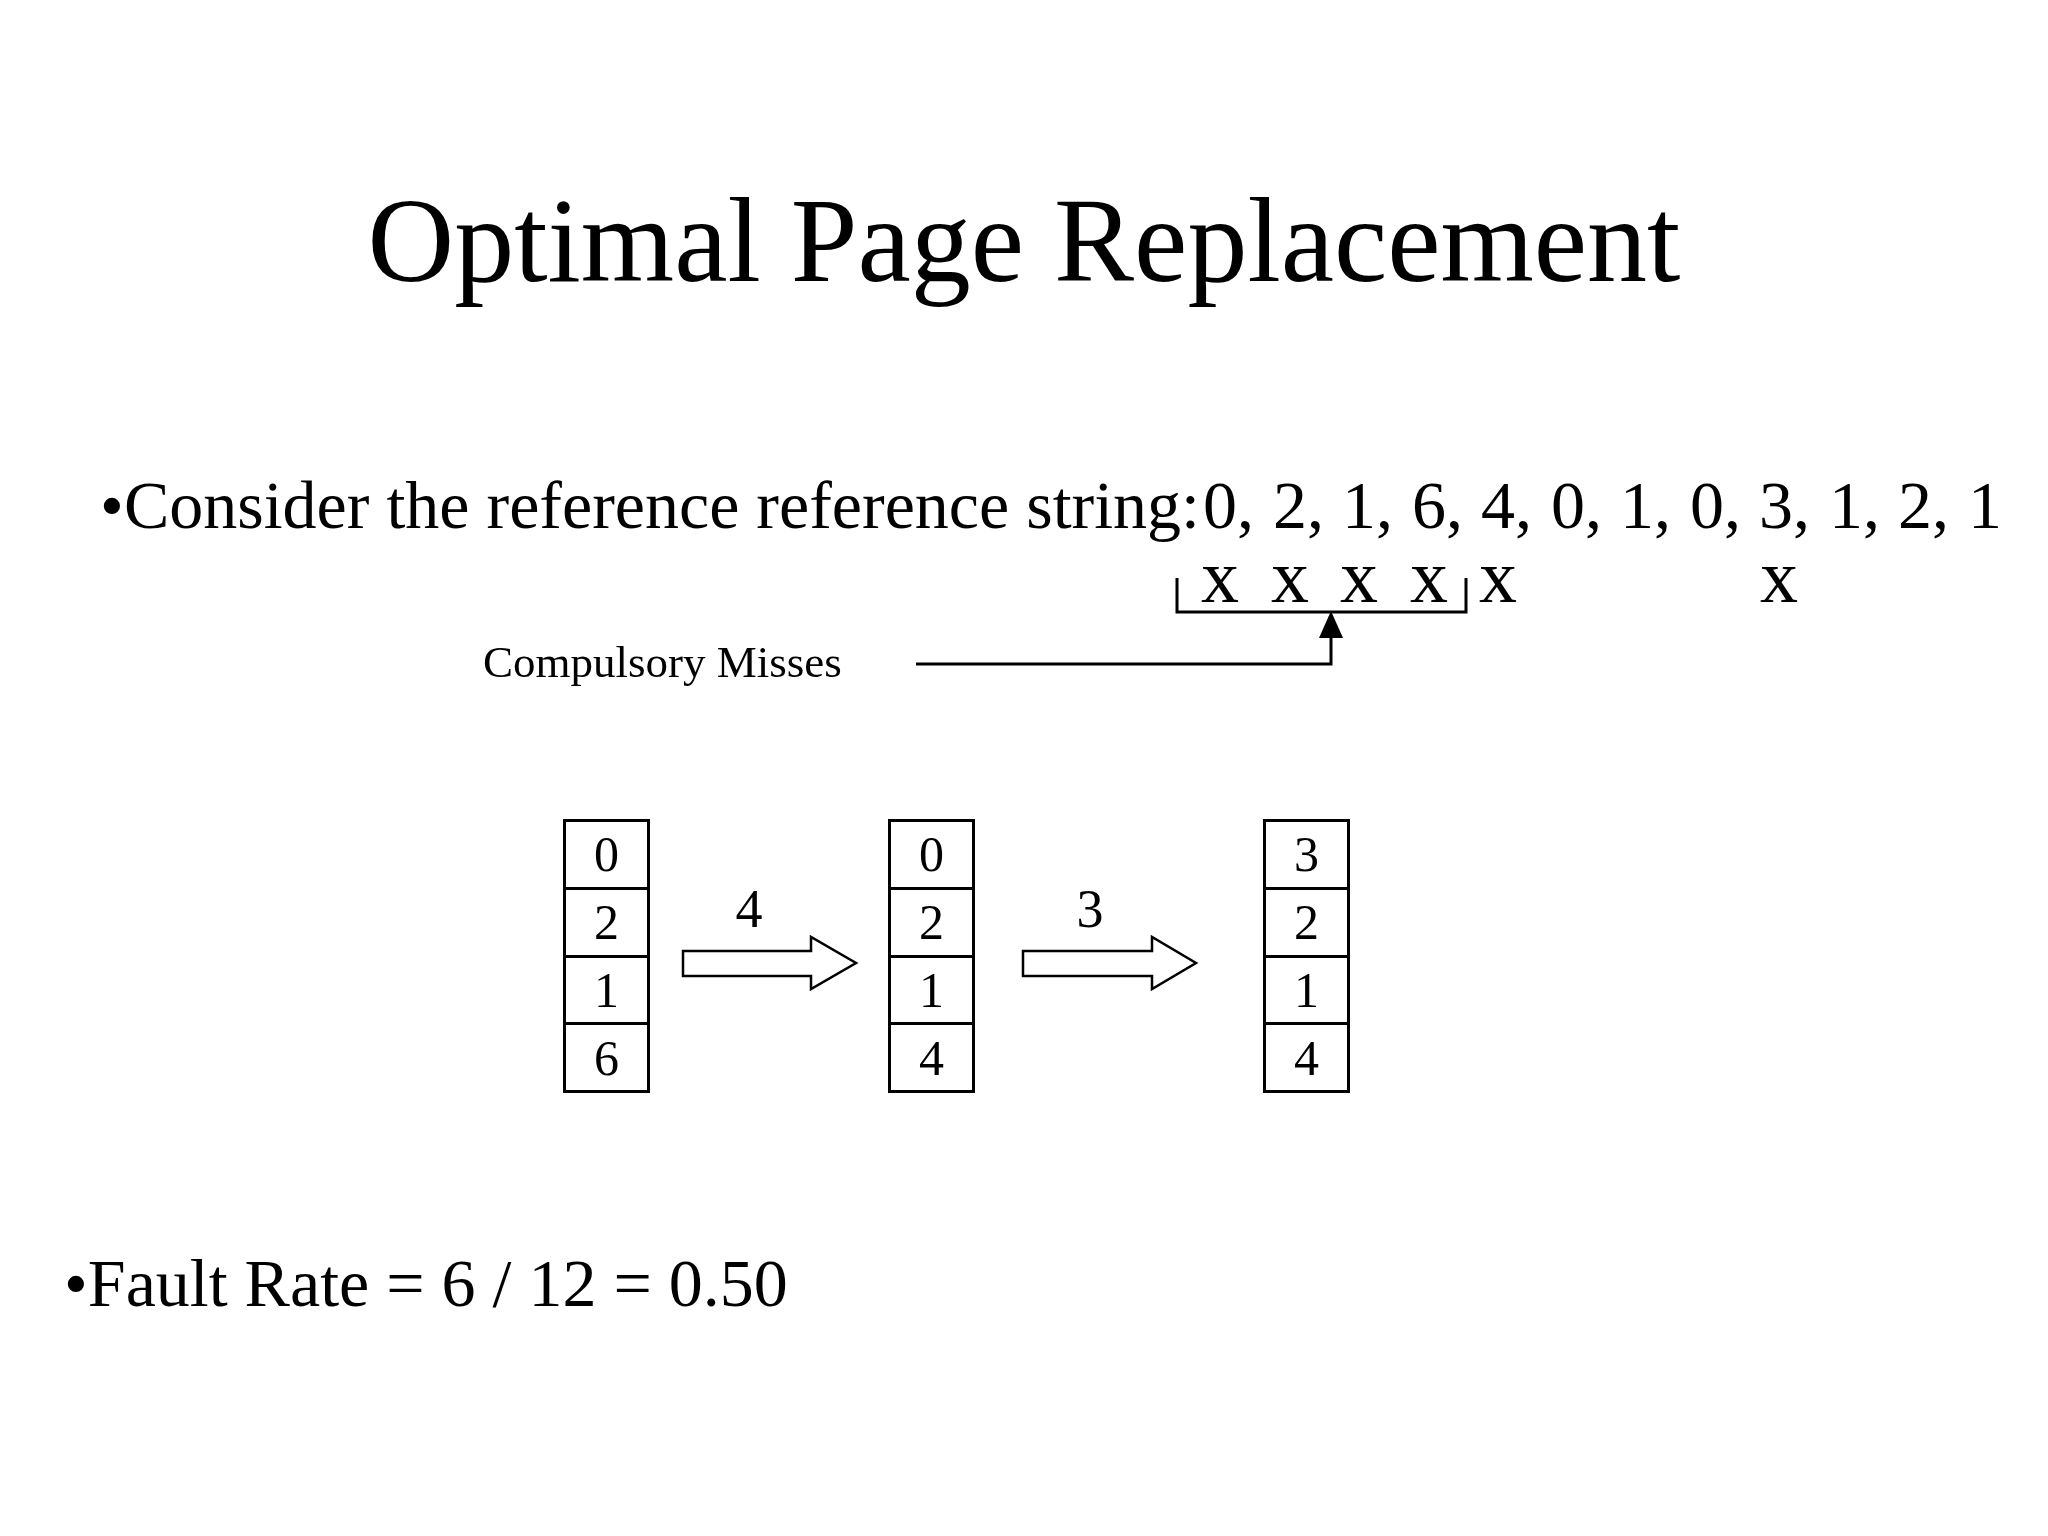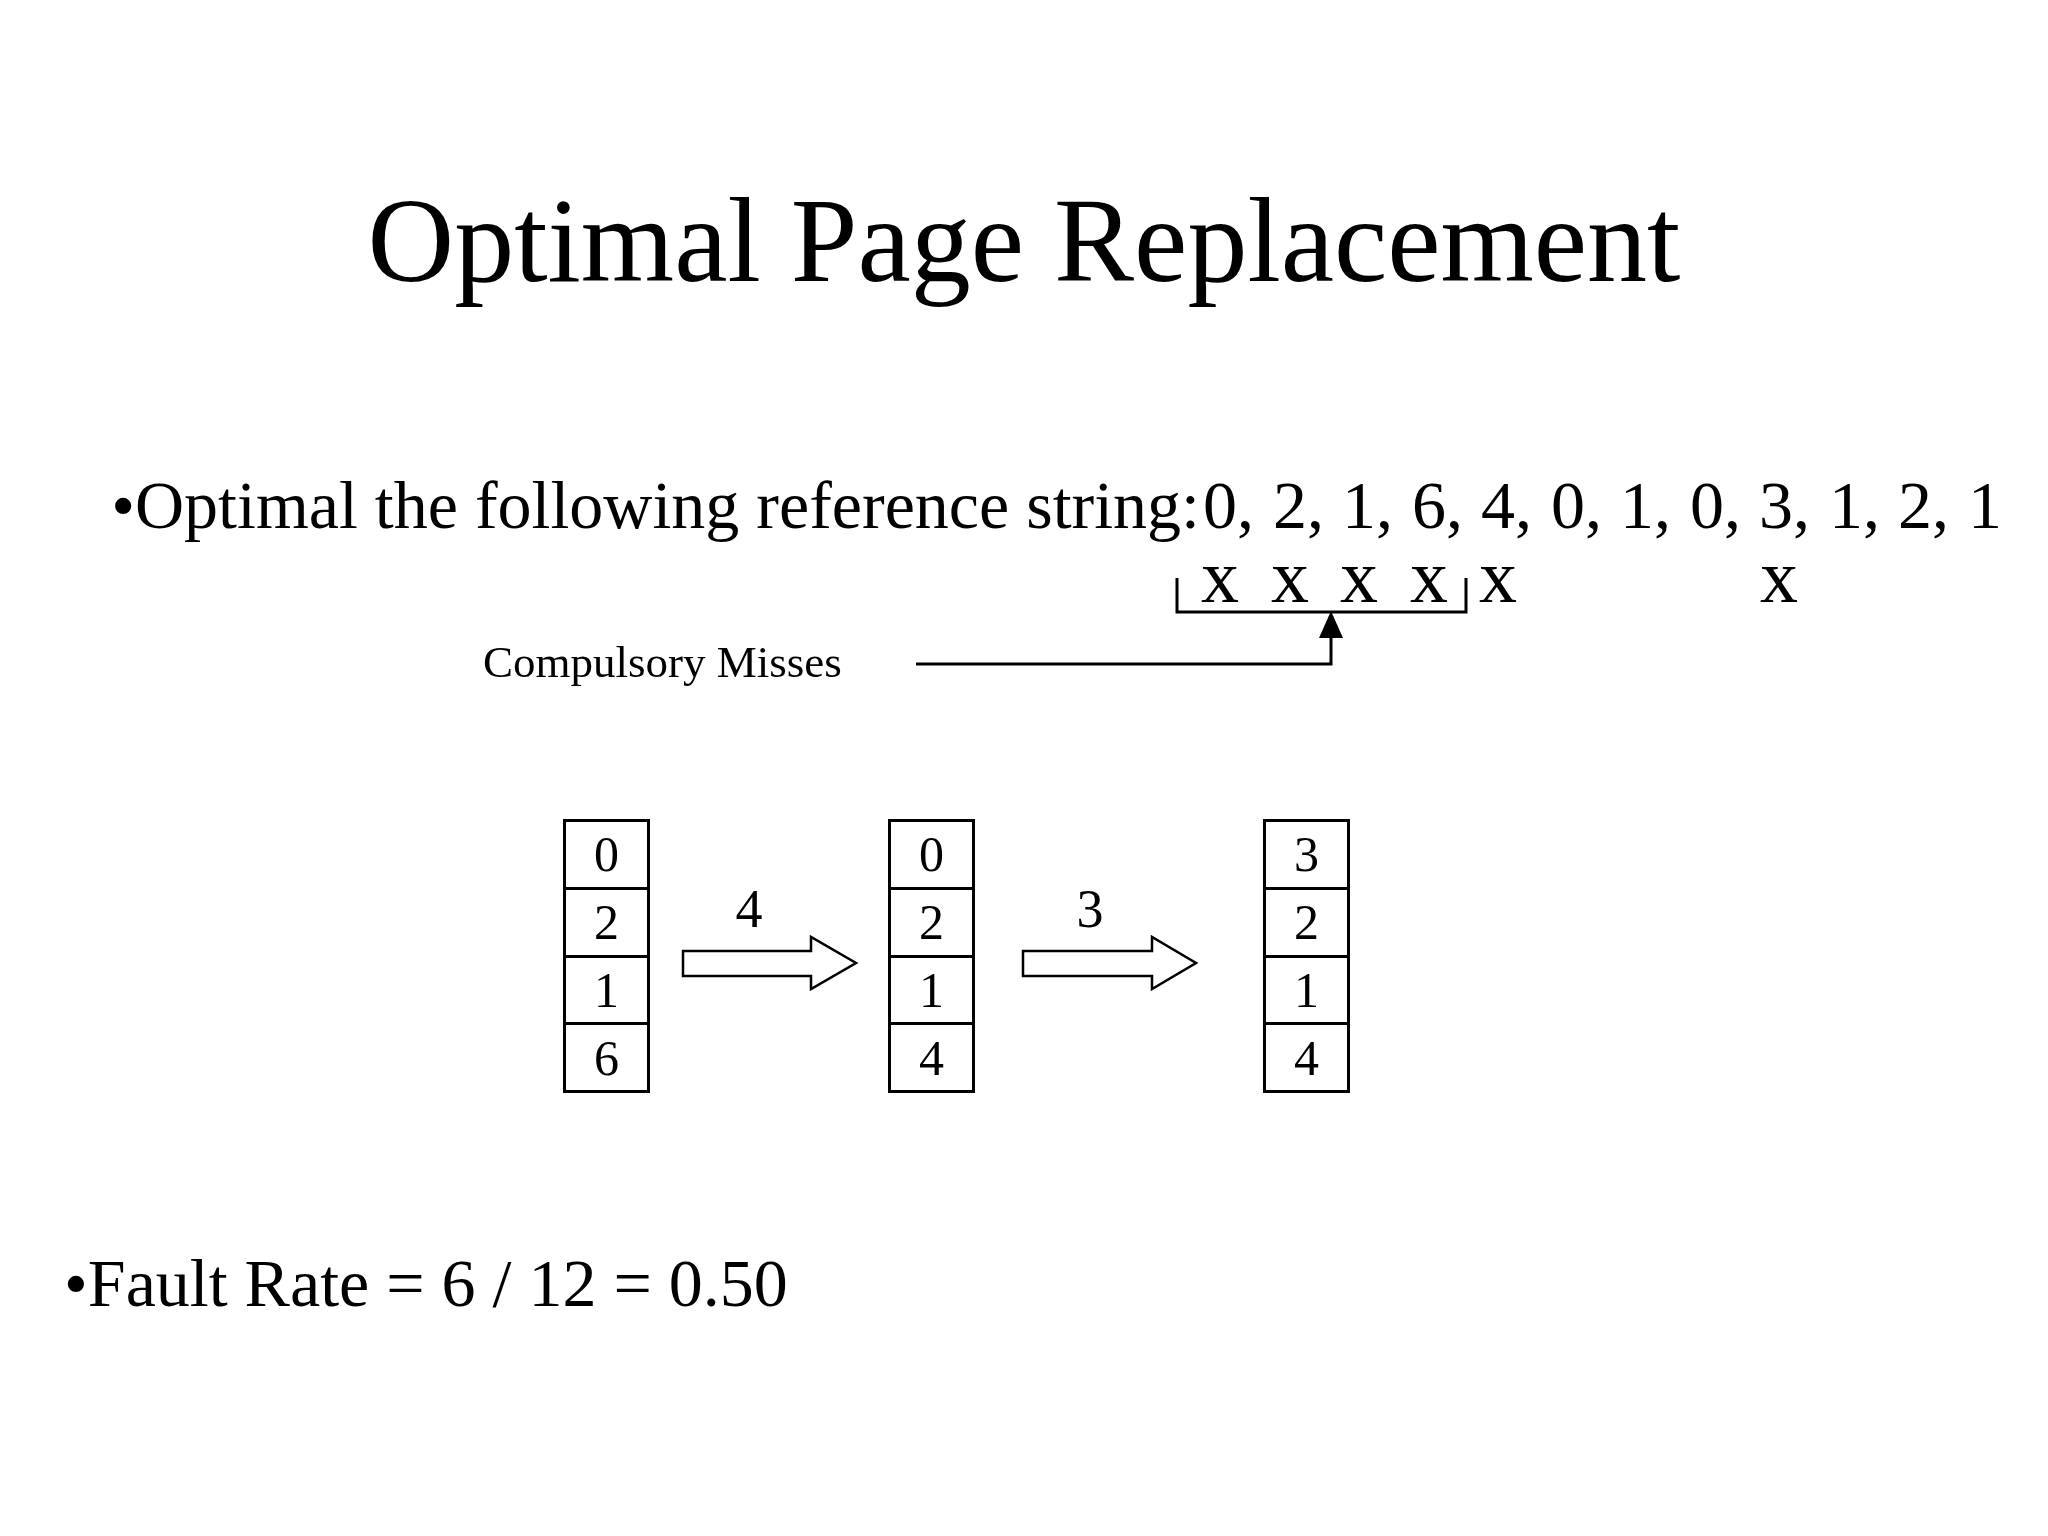--- a/index.html
+++ b/index.html
@@ -76,21 +76,21 @@
   .overlay-svg { position: absolute; inset: 0; pointer-events: none; }
 </style>
 </head>
 <body>
 
 <div id="slide">
 
   <div class="slide-title">Optimal Page Replacement</div>
 
   <div class="ref-line">
-    <span>•</span><span>Optimal the following reference string: </span>
+    <span>•</span><span>Consider the reference reference string: </span>
   </div>
   <span class="num-slot slot-0">0,</span>
   <span class="num-slot slot-1">2,</span>
   <span class="num-slot slot-2">1,</span>
   <span class="num-slot slot-3">6,</span>
   <span class="num-slot slot-4">4,</span>
   <span class="num-slot slot-5">0,</span>
   <span class="num-slot slot-6">1,</span>
   <span class="num-slot slot-7">0,</span>
   <span class="num-slot slot-8">3,</span>

